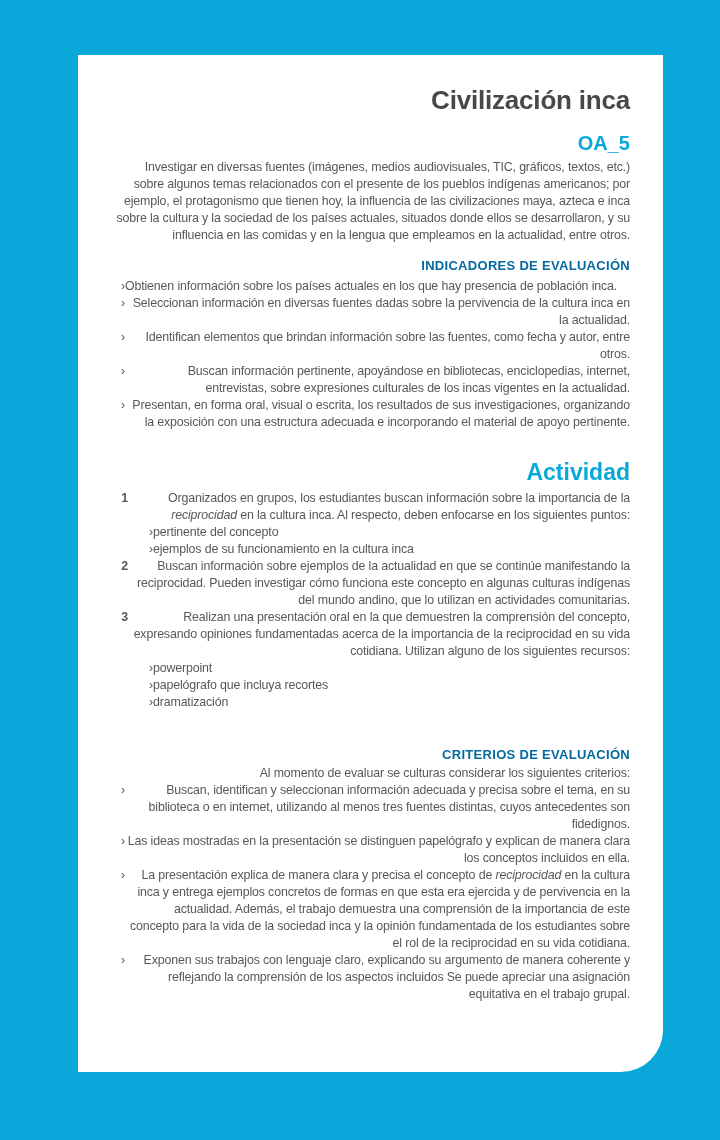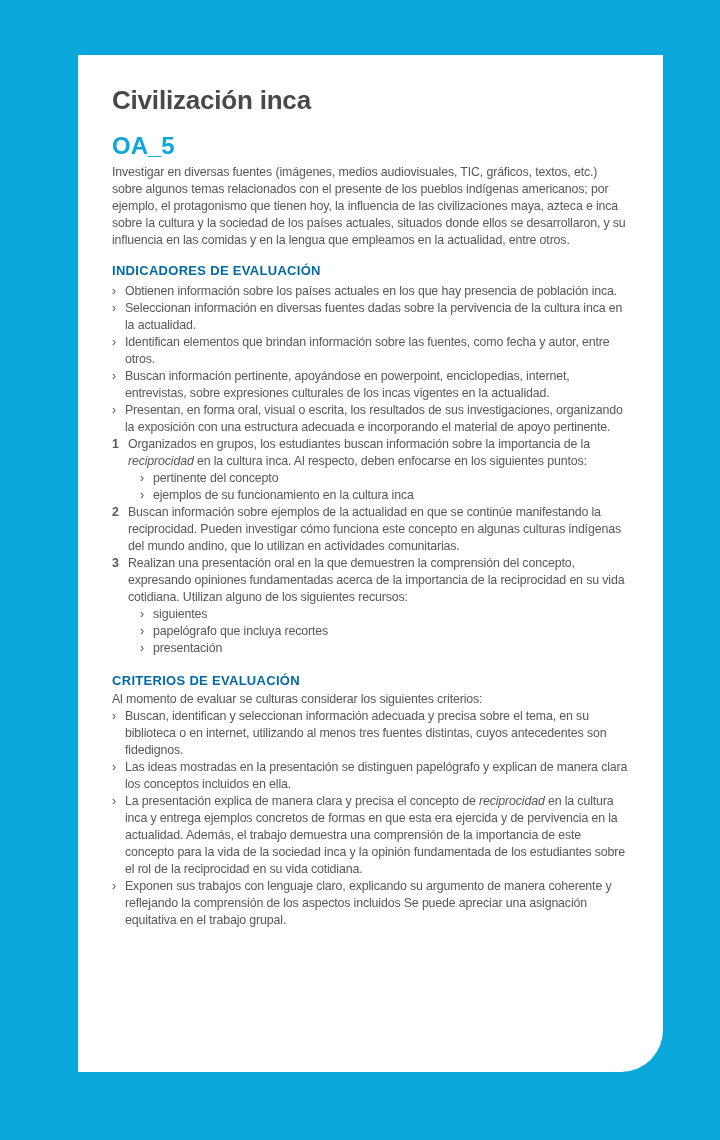--- a/index.html
+++ b/index.html
@@ -11,46 +11,47 @@
     position: relative;
   }
   .card {
     position: absolute;
     left: 78px; top: 55px;
     width: 585px; height: 1017px;
     background: #ffffff;
     border-radius: 0 0 42px 0;
     padding: 30px 33px 20px 34px;
     overflow: hidden;
+    text-align: right;
   }
   h1.page-title {
     margin: 0 0 16px 0;
     font-size: 26px;
     font-weight: bold;
     color: #48484a;
     letter-spacing: -0.2px;
   }
   h2.accent {
     margin: 0 0 4px 0;
-    font-size: 24px;
+    font-size: 20px;
     font-weight: bold;
     color: #0aa8da;
   }
   h2.accent.big {
     margin: 28px 0 4px 0;
     font-size: 23px;
   }
   h3.subhead {
     margin: 14px 0 5px 0;
     font-size: 13px;
     font-weight: bold;
     color: #0369a1;
     letter-spacing: 0.3px;
   }
-  h3.subhead.crit { margin-top: 16px; margin-bottom: 3px; }
+  h3.subhead.crit { margin-top: 36px; margin-bottom: 3px; }
   .body, .blist li, .nlist li {
     font-size: 12.4px;
     line-height: 17px;
     color: #57585b;
     letter-spacing: -0.15px;
   }
   p.body { margin: 0; }
   ul.blist { list-style: none; margin: 0; padding: 0; }
   ul.blist > li { display: flex; align-items: flex-start; }
   .mk { flex: 0 0 13px; width: 13px; }
@@ -83,30 +84,31 @@
       <li>
           <span class="mk">›</span>
           <span>Seleccionan información en diversas fuentes dadas sobre la pervivencia de la cultura inca en la actualidad.</span>
         </li>
       <li>
           <span class="mk">›</span>
           <span>Identifican elementos que brindan información sobre las fuentes, como fecha y autor, entre otros.</span>
         </li>
       <li>
           <span class="mk">›</span>
-          <span>Buscan información pertinente, apoyándose en powerpoint, enciclopedias, internet, entrevistas, sobre expresiones culturales de los incas vigentes en la actualidad.</span>
+          <span>Buscan información pertinente, apoyándose en bibliotecas, enciclopedias, internet, entrevistas, sobre expresiones culturales de los incas vigentes en la actualidad.</span>
         </li>
       <li>
           <span class="mk">›</span>
           <span>Presentan, en forma oral, visual o escrita, los resultados de sus investigaciones, organizando la exposición con una estructura adecuada e incorporando el material de apoyo pertinente.</span>
         </li>
     </ul>
   </section>
 
   <section>
+    <h2 class="accent big">Actividad</h2>
     <ol class="nlist">
       <li>
         <span class="num">1</span>
         <div class="itext">
           <span>Organizados en grupos, los estudiantes buscan información sobre la importancia de la </span><span class="it">reciprocidad</span><span> en la cultura inca. Al respecto, deben enfocarse en los siguientes puntos:</span>
           <ul class="blist sub">
             <li>
                 <span class="mk">›</span>
                 <span>pertinente del concepto</span>
               </li>
@@ -121,29 +123,29 @@
         <span class="num">2</span>
         <div class="itext">Buscan información sobre ejemplos de la actualidad en que se continúe manifestando la reciprocidad. Pueden investigar cómo funciona este concepto en algunas culturas indígenas del mundo andino, que lo utilizan en actividades comunitarias.</div>
       </li>
       <li>
         <span class="num">3</span>
         <div class="itext">
           <span>Realizan una presentación oral en la que demuestren la comprensión del concepto, expresando opiniones fundamentadas acerca de la importancia de la reciprocidad en su vida cotidiana. Utilizan alguno de los siguientes recursos:</span>
           <ul class="blist sub">
             <li>
                 <span class="mk">›</span>
-                <span>siguientes</span>
+                <span>powerpoint</span>
               </li>
             <li>
                 <span class="mk">›</span>
                 <span>papelógrafo que incluya recortes</span>
               </li>
             <li>
                 <span class="mk">›</span>
-                <span>presentación</span>
+                <span>dramatización</span>
               </li>
           </ul>
         </div>
       </li>
     </ol>
   </section>
 
   <section>
     <h3 class="subhead crit">CRITERIOS DE EVALUACIÓN</h3>
     <p class="body">Al momento de evaluar se culturas considerar los siguientes criterios:</p>

